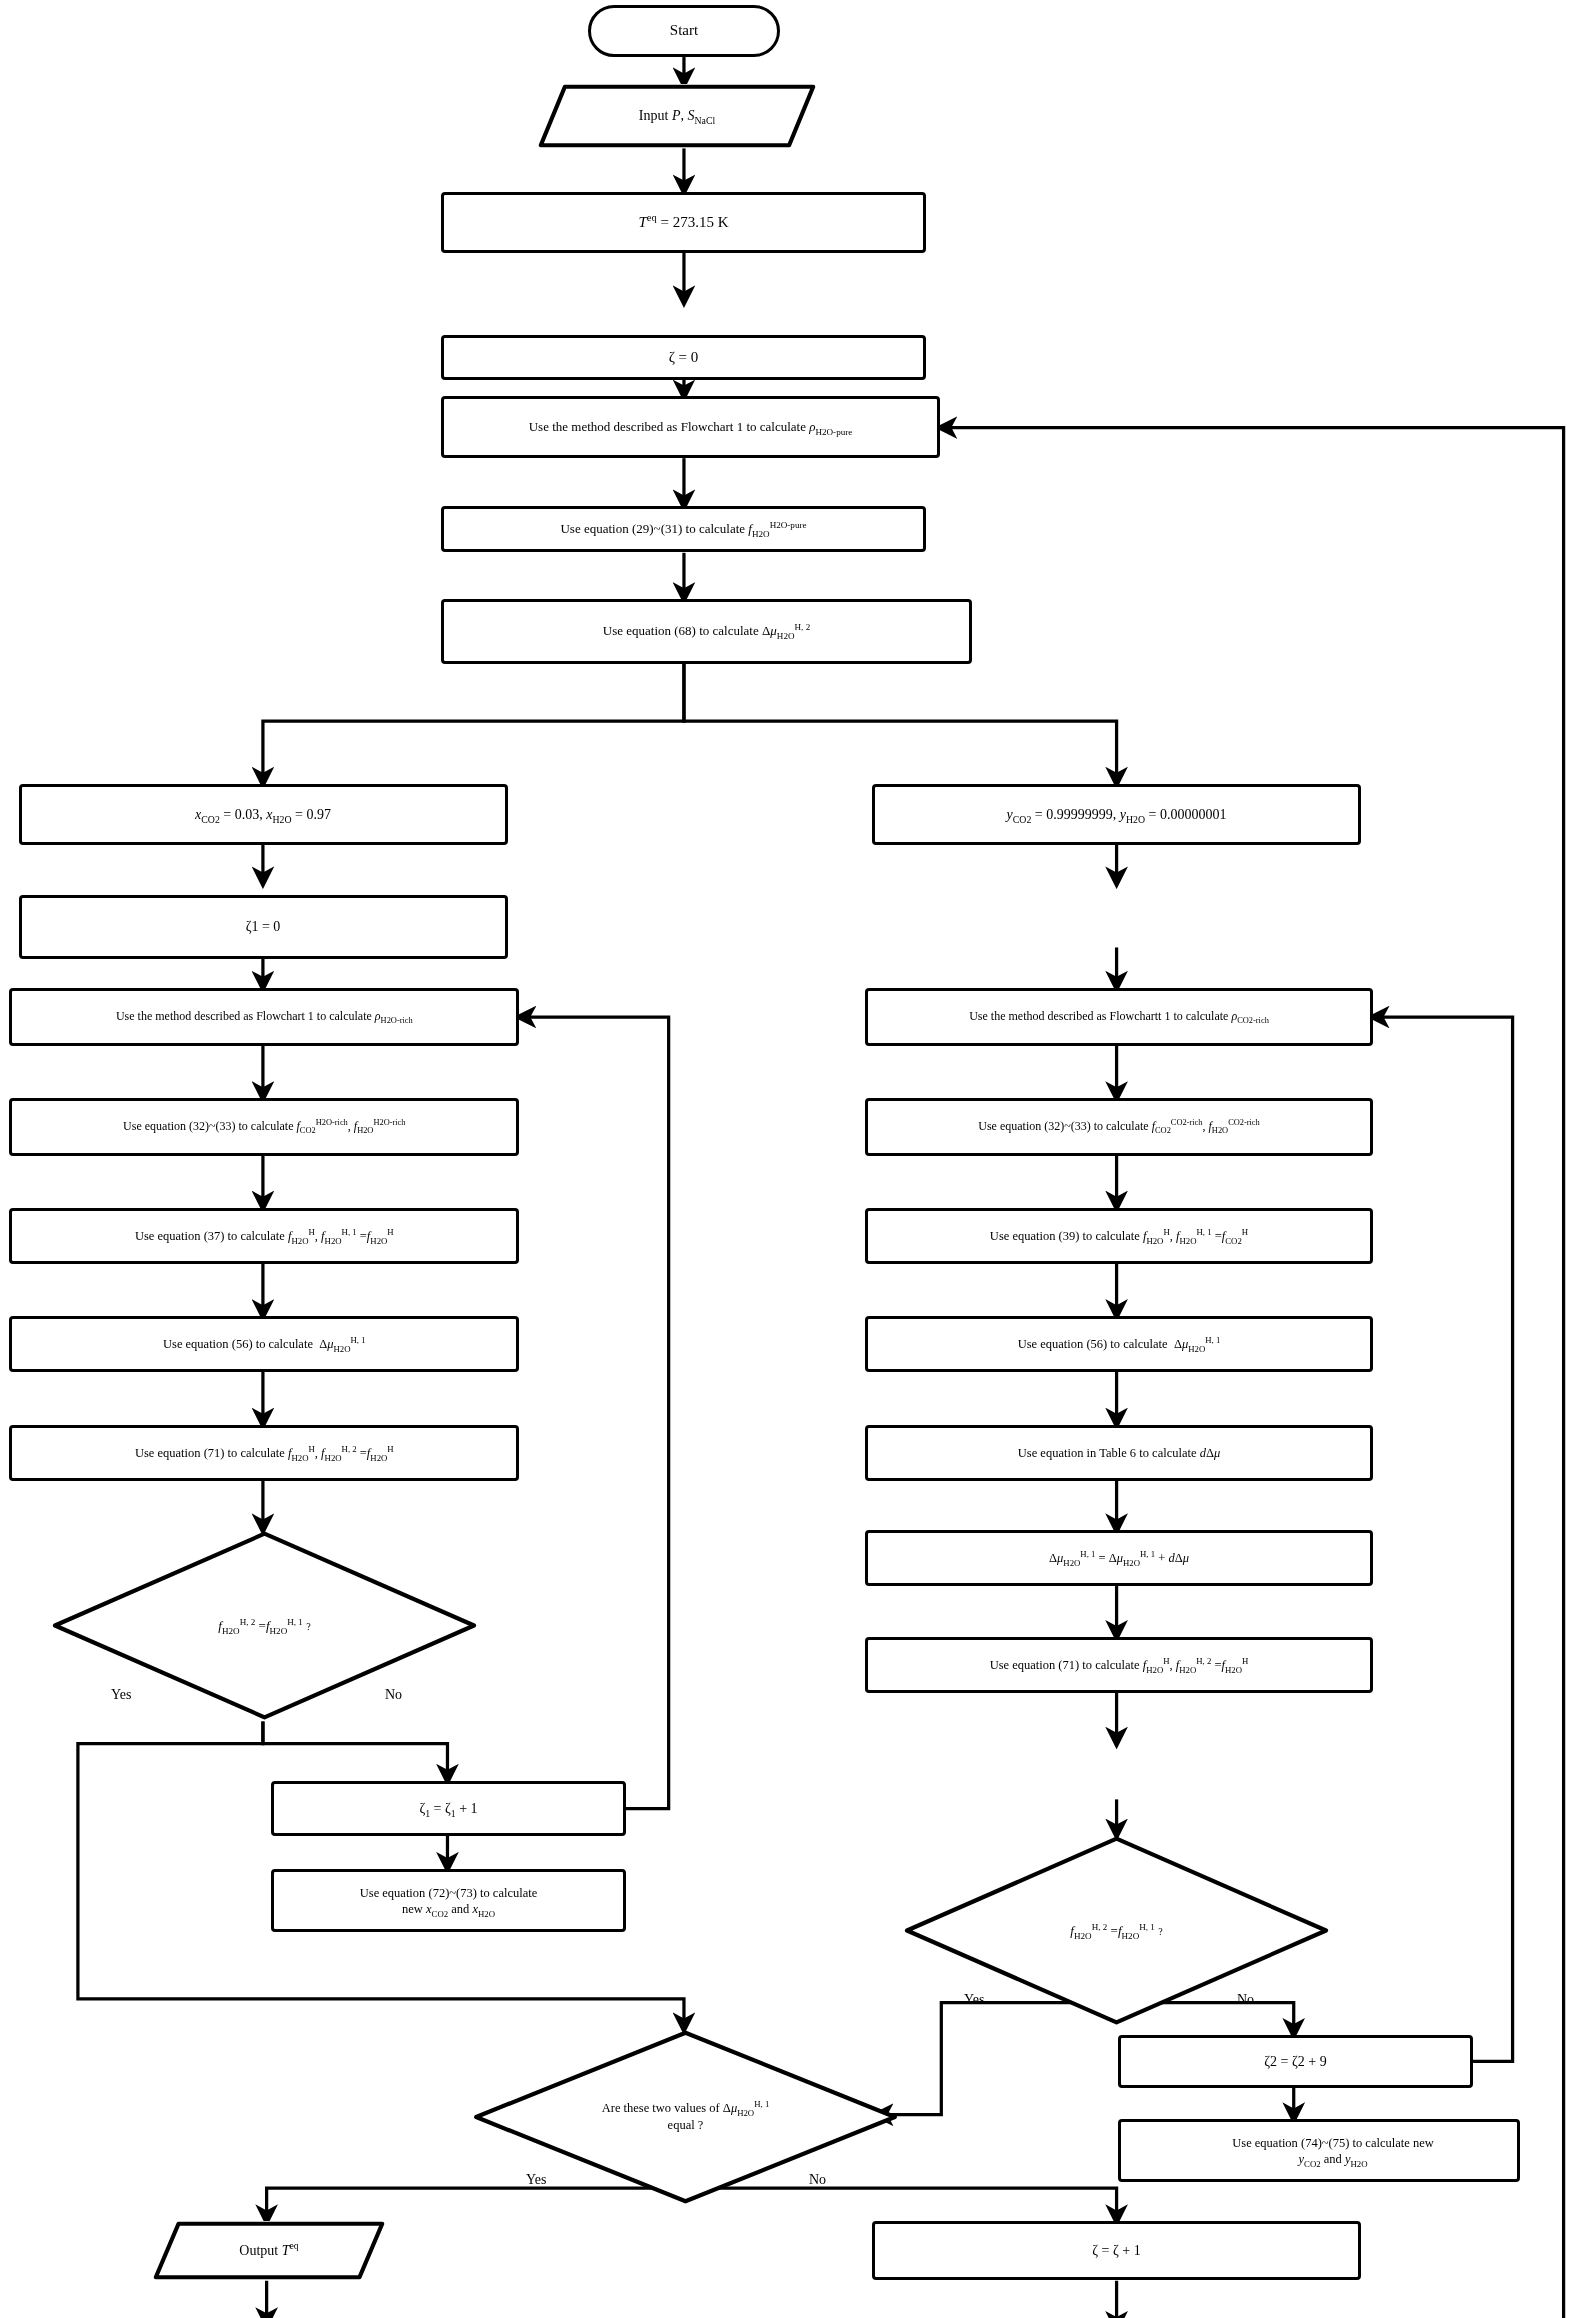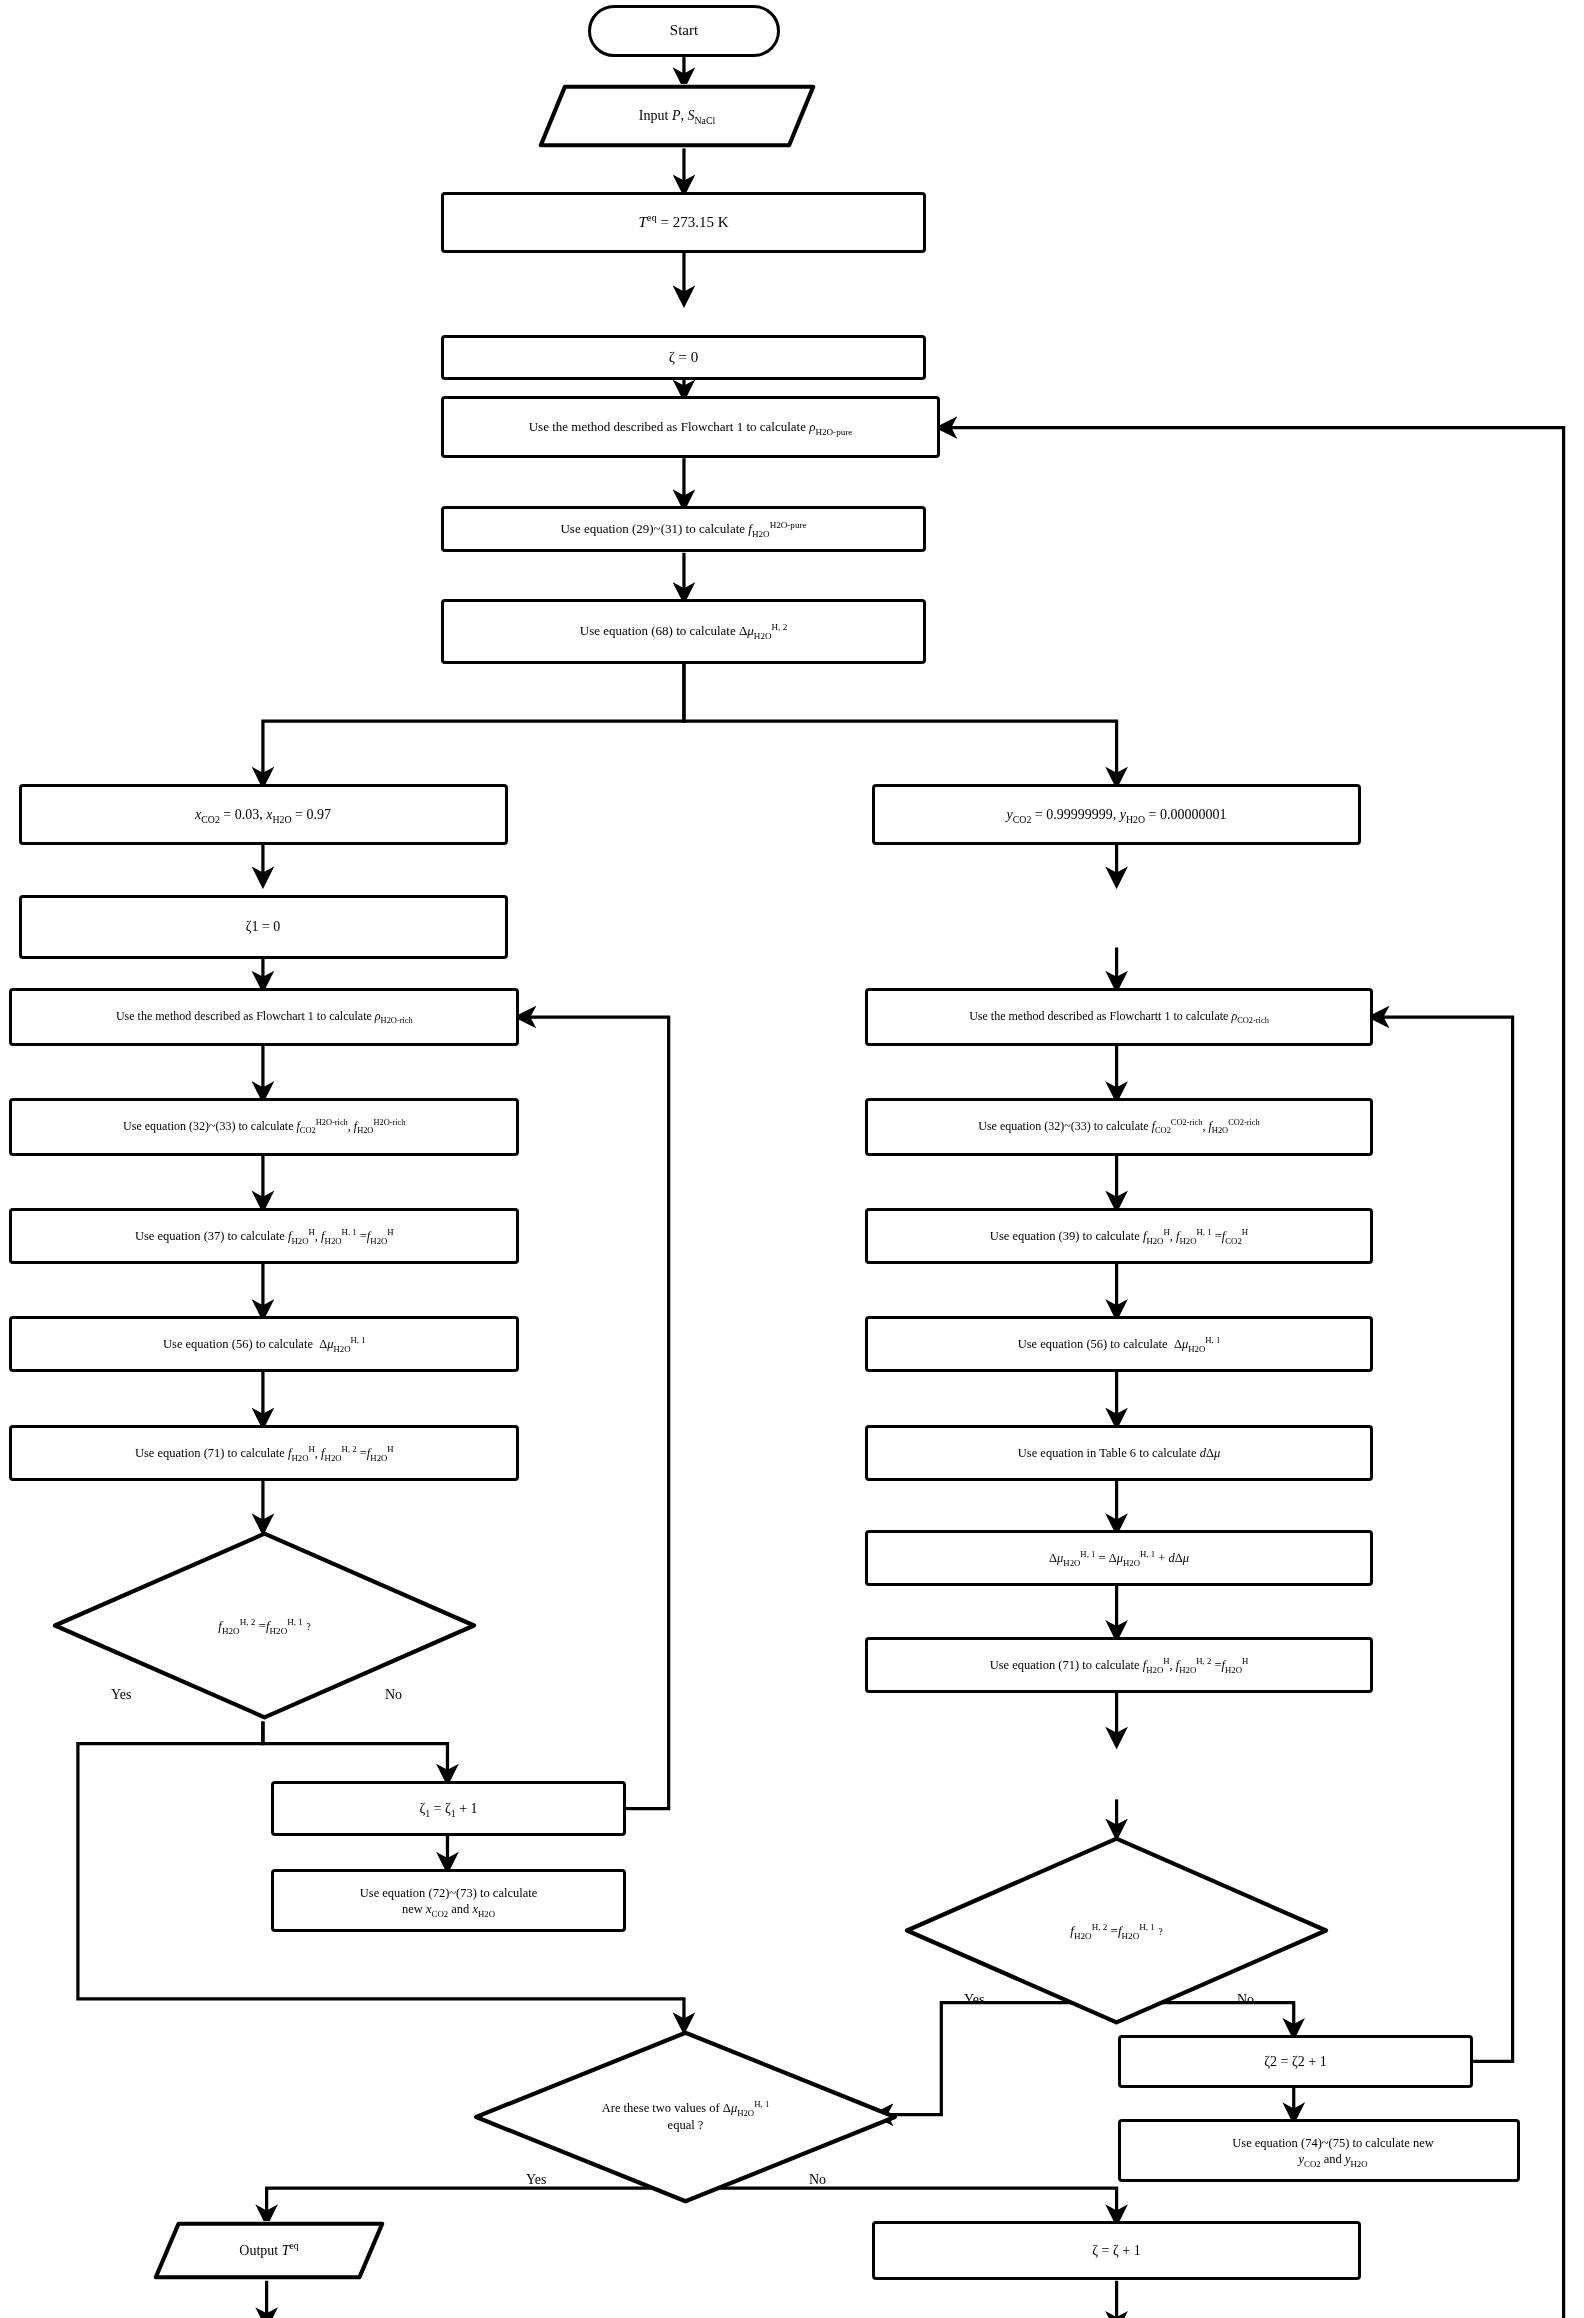--- a/index.html
+++ b/index.html
@@ -116,21 +116,21 @@
       Use the method described as Flowchart 1 to calculate <i class="it">ρ</i><sub>H2O-pure</sub>
     </span>
   </div>
 
   <div class="node proc" style="left:441px;top:506px;width:485px;height:46px;">
     <span class="lbl f28">
       Use equation (29)~(31) to calculate <i class="it">f</i><sub>H2O</sub><sup>H2O-pure</sup>
     </span>
   </div>
 
-  <div class="node proc" style="left:441px;top:599px;width:485px;height:65px;">
+  <div class="node proc" style="left:441px;top:599px;width:531px;height:65px;">
     <span class="lbl f28">
       Use equation (68) to calculate Δ<i class="it">μ</i><sub>H2O</sub><sup>H, 2</sup>
     </span>
   </div>
 
   <div class="node proc" style="left:18.5px;top:784px;width:489px;height:61px;">
     <span class="lbl f30">
       <i class="it">x</i><sub>CO2</sub> = 0.03, <i class="it">x</i><sub>H2O</sub> = 0.97
     </span>
   </div>
@@ -247,21 +247,21 @@
     </svg>
     <span class="dlabel" style="font-size:13px">
       <i class="it">f</i><sub>H2O</sub><sup>H, 2</sup> =<i class="it">f</i><sub>H2O</sub><sup>H, 1</sup> <span style="font-size:10.2px">?</span>
     </span>
   </div>
   <span class="ylabel f30" style="left:964px;top:1992px;">Yes</span>
   <span class="ylabel f30" style="left:1237px;top:1992px;">No</span>
 
   <div class="node proc" style="left:1118px;top:2035px;width:355px;height:53px;">
     <span class="lbl f30">
-      ζ2 = ζ2 + 1
+      ζ2 = ζ2 + 9
     </span>
   </div>
 
   <div class="node proc" style="left:1118px;top:2119px;width:402px;height:63px;padding-left:28px;">
     <span class="lbl" style="font-size:12.5px">
       Use equation (74)~(75) to calculate new<br><i class="it">y</i><sub>CO2</sub> and <i class="it">y</i><sub>H2O</sub>
     </span>
   </div>
 
   <div class="diam" style="left:472px;top:2029px;width:427px;height:176px;">

